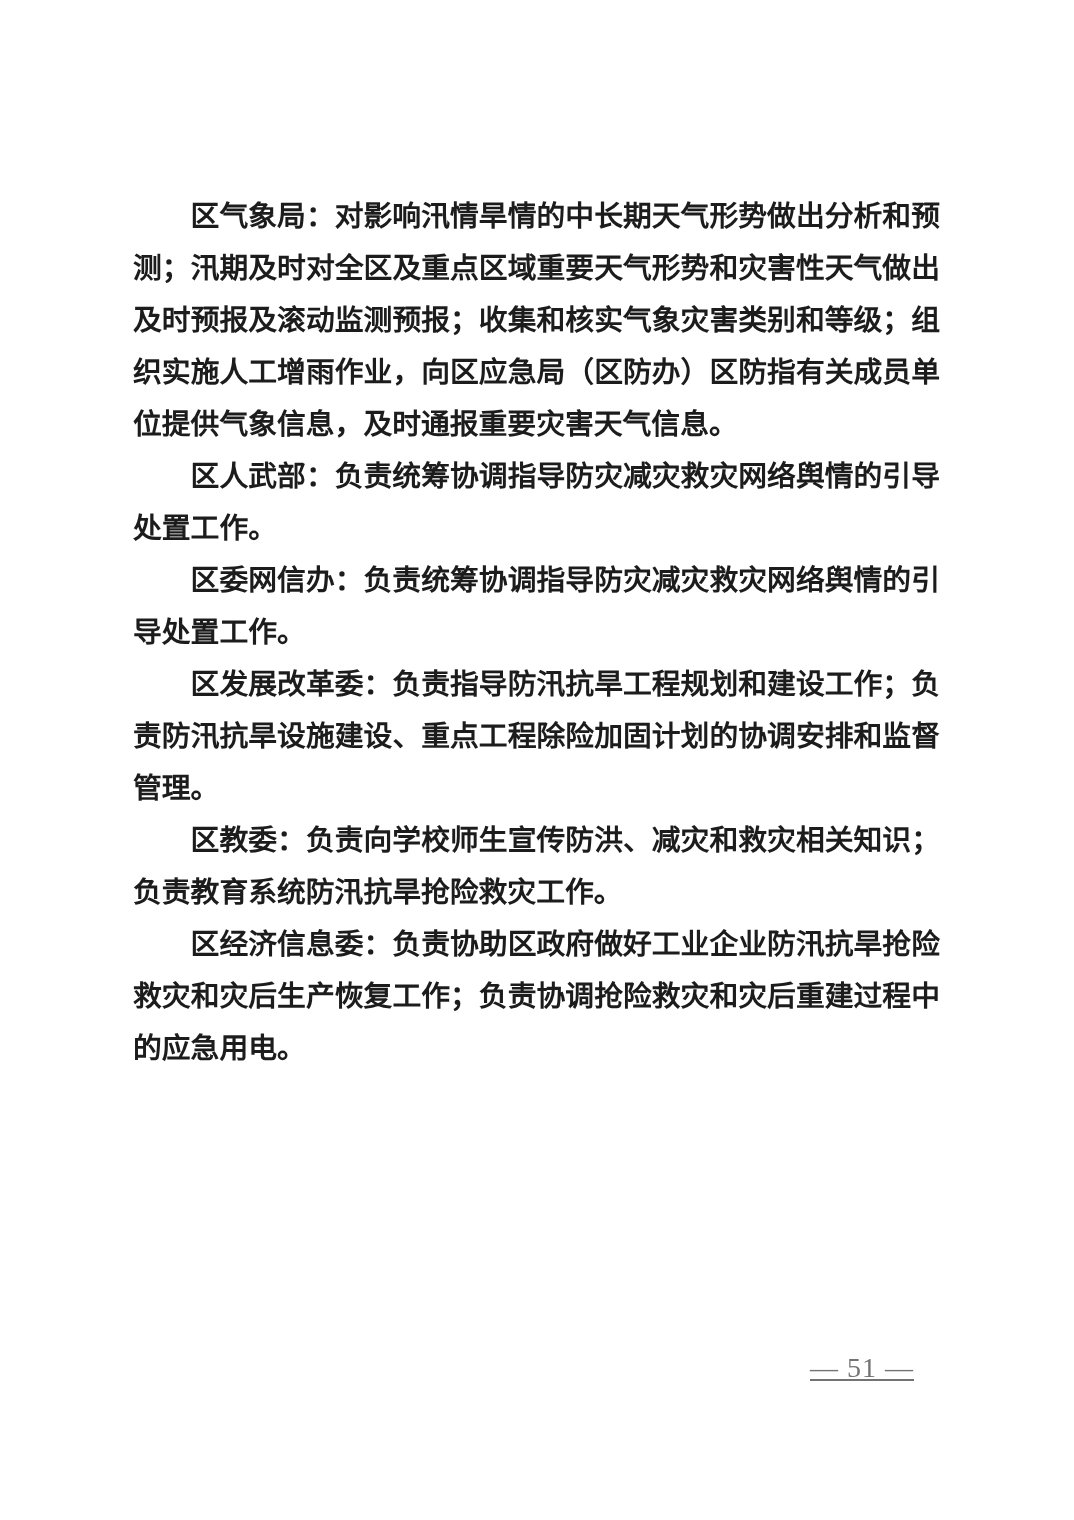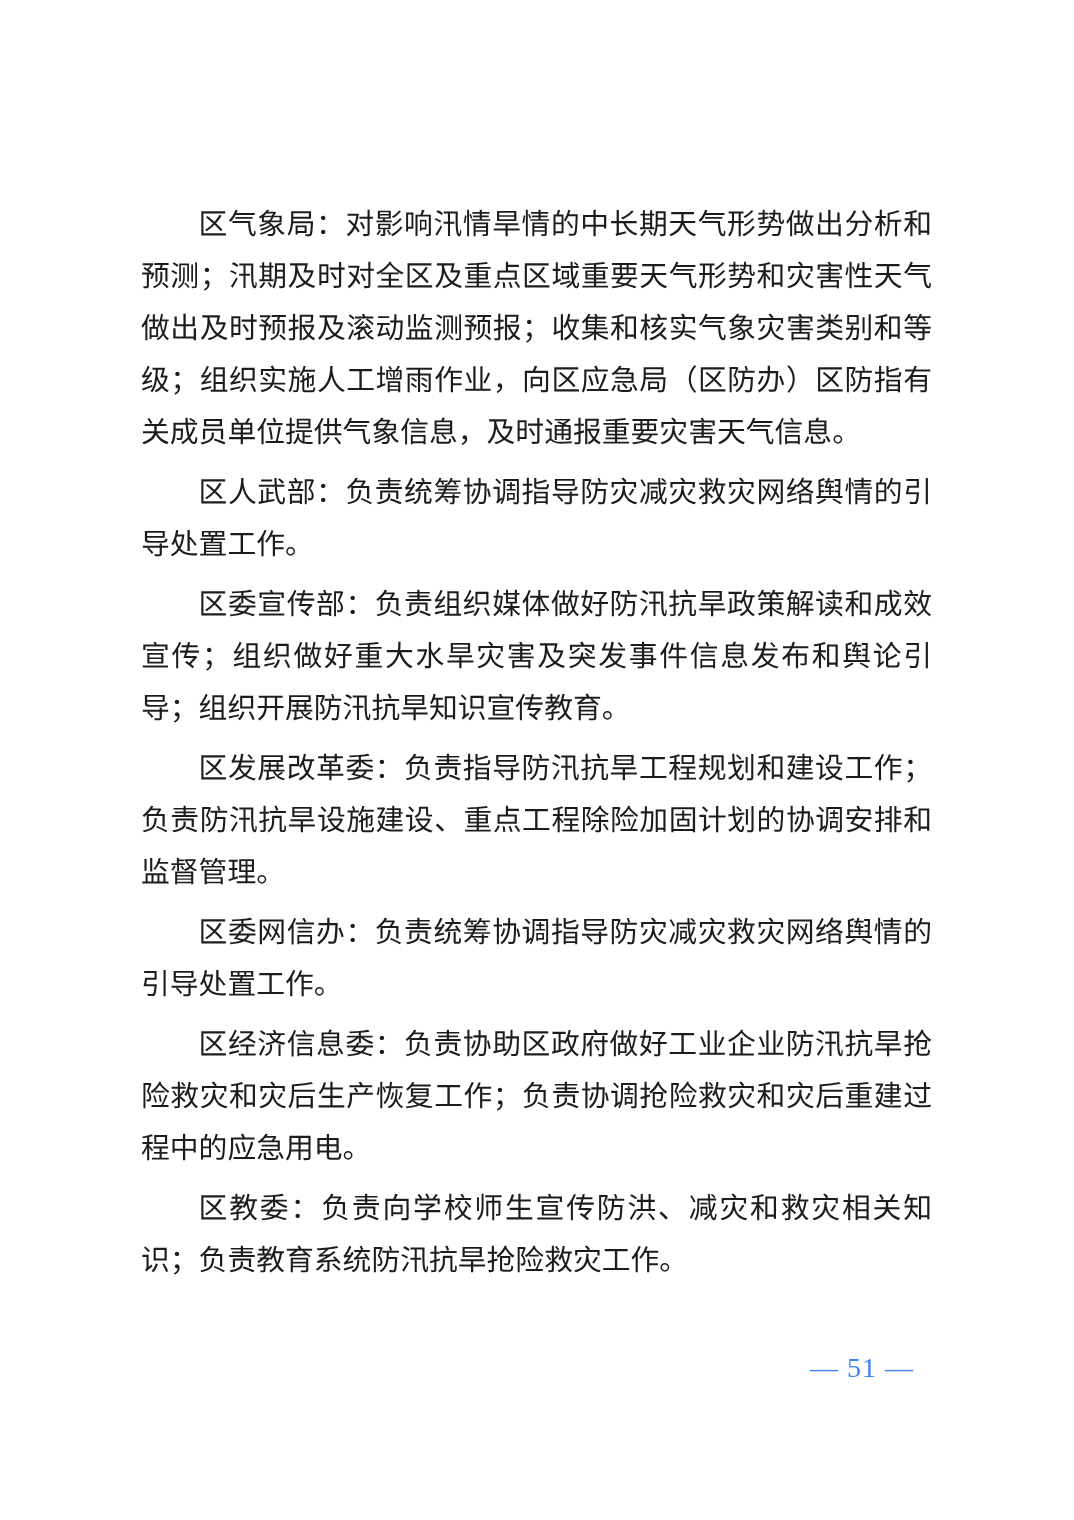--- a/index.html
+++ b/index.html
@@ -20,50 +20,50 @@
     inset: 0;
     background: #ffffff;
   }
   .text-body {
     position: absolute;
     left: 133px;
     top: 190px;
     width: 807px;
   }
   .text-body p {
-    margin: 8px;
+    margin: 0;
     padding: 0;
     font-size: 28.8px;
     line-height: 52px;
-    font-weight: 400;
+    font-weight: 700;
     color: #1c1c1c;
     text-indent: 2em;
     text-align: justify;
     text-justify: inter-ideograph;
     word-break: break-all;
     overflow-wrap: break-word;
   }
   .page-number {
     position: absolute;
     top: 1352px;
     right: 160px;
     font-size: 28px;
     line-height: 32px;
-    color: #3b82f6;
+    color: #737373;
     letter-spacing: 1px;
     white-space: nowrap;
+    text-decoration: underline;
   }
 </style>
 </head>
 <body>
 
 <main class="page">
   <section class="text-body">
     <p>区气象局：对影响汛情旱情的中长期天气形势做出分析和预测；汛期及时对全区及重点区域重要天气形势和灾害性天气做出及时预报及滚动监测预报；收集和核实气象灾害类别和等级；组织实施人工增雨作业，向区应急局（区防办）区防指有关成员单位提供气象信息，及时通报重要灾害天气信息。</p>
     <p>区人武部：负责统筹协调指导防灾减灾救灾网络舆情的引导处置工作。</p>
-    <p>区委宣传部：负责组织媒体做好防汛抗旱政策解读和成效宣传；组织做好重大水旱灾害及突发事件信息发布和舆论引导；组织开展防汛抗旱知识宣传教育。</p>
+    <p>区委网信办：负责统筹协调指导防灾减灾救灾网络舆情的引导处置工作。</p>
     <p>区发展改革委：负责指导防汛抗旱工程规划和建设工作；负责防汛抗旱设施建设、重点工程除险加固计划的协调安排和监督管理。</p>
-    <p>区委网信办：负责统筹协调指导防灾减灾救灾网络舆情的引导处置工作。</p>
+    <p>区教委：负责向学校师生宣传防洪、减灾和救灾相关知识；负责教育系统防汛抗旱抢险救灾工作。</p>
     <p>区经济信息委：负责协助区政府做好工业企业防汛抗旱抢险救灾和灾后生产恢复工作；负责协调抢险救灾和灾后重建过程中的应急用电。</p>
-    <p>区教委：负责向学校师生宣传防洪、减灾和救灾相关知识；负责教育系统防汛抗旱抢险救灾工作。</p>
   </section>
   <div class="page-number">— 51 —</div>
 </main>
 
 </body></html>

